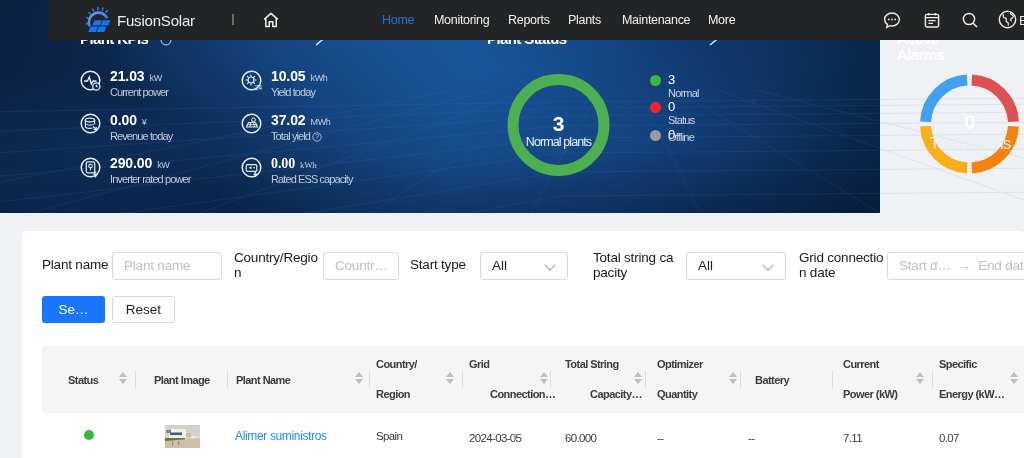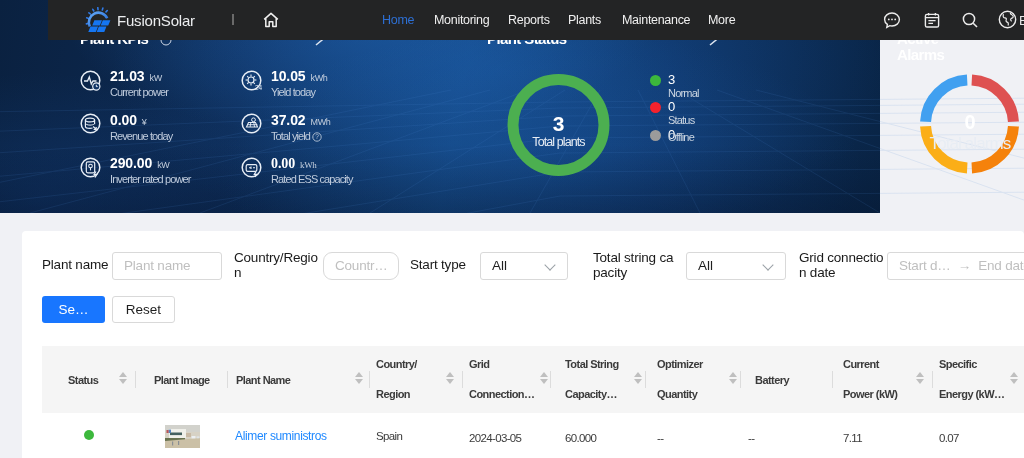--- a/index.html
+++ b/index.html
@@ -147,21 +147,21 @@
       <circle cx="5" cy="5" r="4.2" fill="none" stroke="#b9c6d8" stroke-width="0.9"></circle>
       <text x="3.2" y="7.4" font-size="6.5" fill="#b9c6d8" font-family="Liberation Sans">?</text>
     </svg>
   <div class="kpival" style="left:271px;top:155px;font-family:Liberation Serif, serif;"><b>0.00</b><span>kWh</span></div>
   <div class="kpilab" style="left:271px;top:173px;">Rated ESS capacity</div>
 
   <svg class="abs" style="left:502px;top:68px;z-index:2;" width="114" height="114" viewBox="0 0 114 114">
     <circle cx="56.5" cy="57" r="45.5" fill="none" stroke="#4caf50" stroke-width="11"></circle>
   </svg>
   <div class="abs" style="left:508px;top:113px;width:101px;text-align:center;font-size:21px;font-weight:bold;color:#fff;z-index:3;line-height:22px;">3</div>
-  <div class="abs" style="left:508px;top:135.5px;width:101px;text-align:center;font-size:12.5px;letter-spacing:-0.9px;color:#e8edf4;z-index:3;line-height:13px;">Total plants</div>
+  <div class="abs" style="left:508px;top:135.5px;width:101px;text-align:center;font-size:12.5px;letter-spacing:-0.9px;color:#e8edf4;z-index:3;line-height:13px;">Normal plants</div>
   <div class="dot" style="left:650px;top:75px;background:#3cb83c;"></div>
   <div class="legnum" style="left:668px;top:73px;">3</div>
   <div class="leglab" style="left:668px;top:86.5px;">Normal</div>
   <div class="dot" style="left:650px;top:102px;background:#f5222d;"></div>
   <div class="legnum" style="left:668px;top:100px;">0</div>
   <div class="leglab" style="left:668px;top:113.5px;">Status</div>
   <div class="dot" style="left:650px;top:129.5px;background:#9b9b9b;"></div>
   <div class="legnum" style="left:668px;top:127.5px;">0</div>
   <div class="leglab" style="left:668px;top:131px;text-align:right;">Offline</div>
 
@@ -233,21 +233,21 @@
   <span class="navlink" style="left:520px;">Plants</span>
   <span class="navlink" style="left:574px;">Maintenance</span>
   <span class="navlink" style="left:660px;">More</span>
   <span id="english">English</span>
 </div>
 
 <div id="card"></div>
 <div class="flabel" style="left:42px;top:258px;">Plant name</div>
 <div class="finput" style="left:112px;top:252px;width:110px;">Plant name</div>
 <div class="flabel" style="left:234px;top:251px;width:86px;">Country/Regio<br>n</div>
-<div class="finput" style="left:323px;top:252px;width:76px;border-radius:9px;">Countr…</div>
+<div class="finput" style="left:323px;top:252px;width:76px;">Countr…</div>
 <div class="flabel" style="left:410px;top:258px;">Start type</div>
 <div class="fselect" style="left:480px;top:252px;width:88px;">All</div>
 <div class="chev" style="left:546px;top:261px;"></div>
 <div class="flabel" style="left:593px;top:251px;">Total string ca<br>pacity</div>
 <div class="fselect" style="left:686px;top:252px;width:100px;">All</div>
 <div class="chev" style="left:764px;top:261px;"></div>
 <div class="flabel" style="left:799px;top:251px;">Grid connectio<br>n date</div>
 <div class="finput" style="left:887px;top:252px;width:153px;">Start d… &nbsp;→&nbsp; End date</div>
 <div id="btnsearch">Se…</div>
 <div id="btnreset">Reset</div>
@@ -268,28 +268,28 @@
   </div>
 <div class="sep" style="left:369px;"></div>
 <div class="th" style="left:376px;top:357px;">Country/</div>
 <div class="th" style="left:376px;top:387px;">Region</div>
 <div class="sorter" style="left:446px;">
     <div class="u"></div>
     <div class="d"></div>
   </div>
 <div class="sep" style="left:462px;"></div>
 <div class="th" style="left:469px;top:357px;">Grid</div>
-<div class="th" style="left:469px;top:387px;text-align:center;">Connection…</div>
+<div class="th" style="left:490px;top:387px;text-align:center;">Connection…</div>
 <div class="sorter" style="left:540px;">
     <div class="u"></div>
     <div class="d"></div>
   </div>
 <div class="sep" style="left:550px;"></div>
 <div class="th" style="left:565px;top:357px;">Total String</div>
-<div class="th" style="left:565px;top:387px;">Capacity…</div>
+<div class="th" style="left:590px;top:387px;">Capacity…</div>
 <div class="sorter" style="left:634px;">
     <div class="u"></div>
     <div class="d"></div>
   </div>
 <div class="sep" style="left:645px;"></div>
 <div class="th" style="left:657px;top:357px;">Optimizer</div>
 <div class="th" style="left:657px;top:387px;">Quantity</div>
 <div class="sorter" style="left:729px;">
     <div class="u"></div>
     <div class="d"></div>

